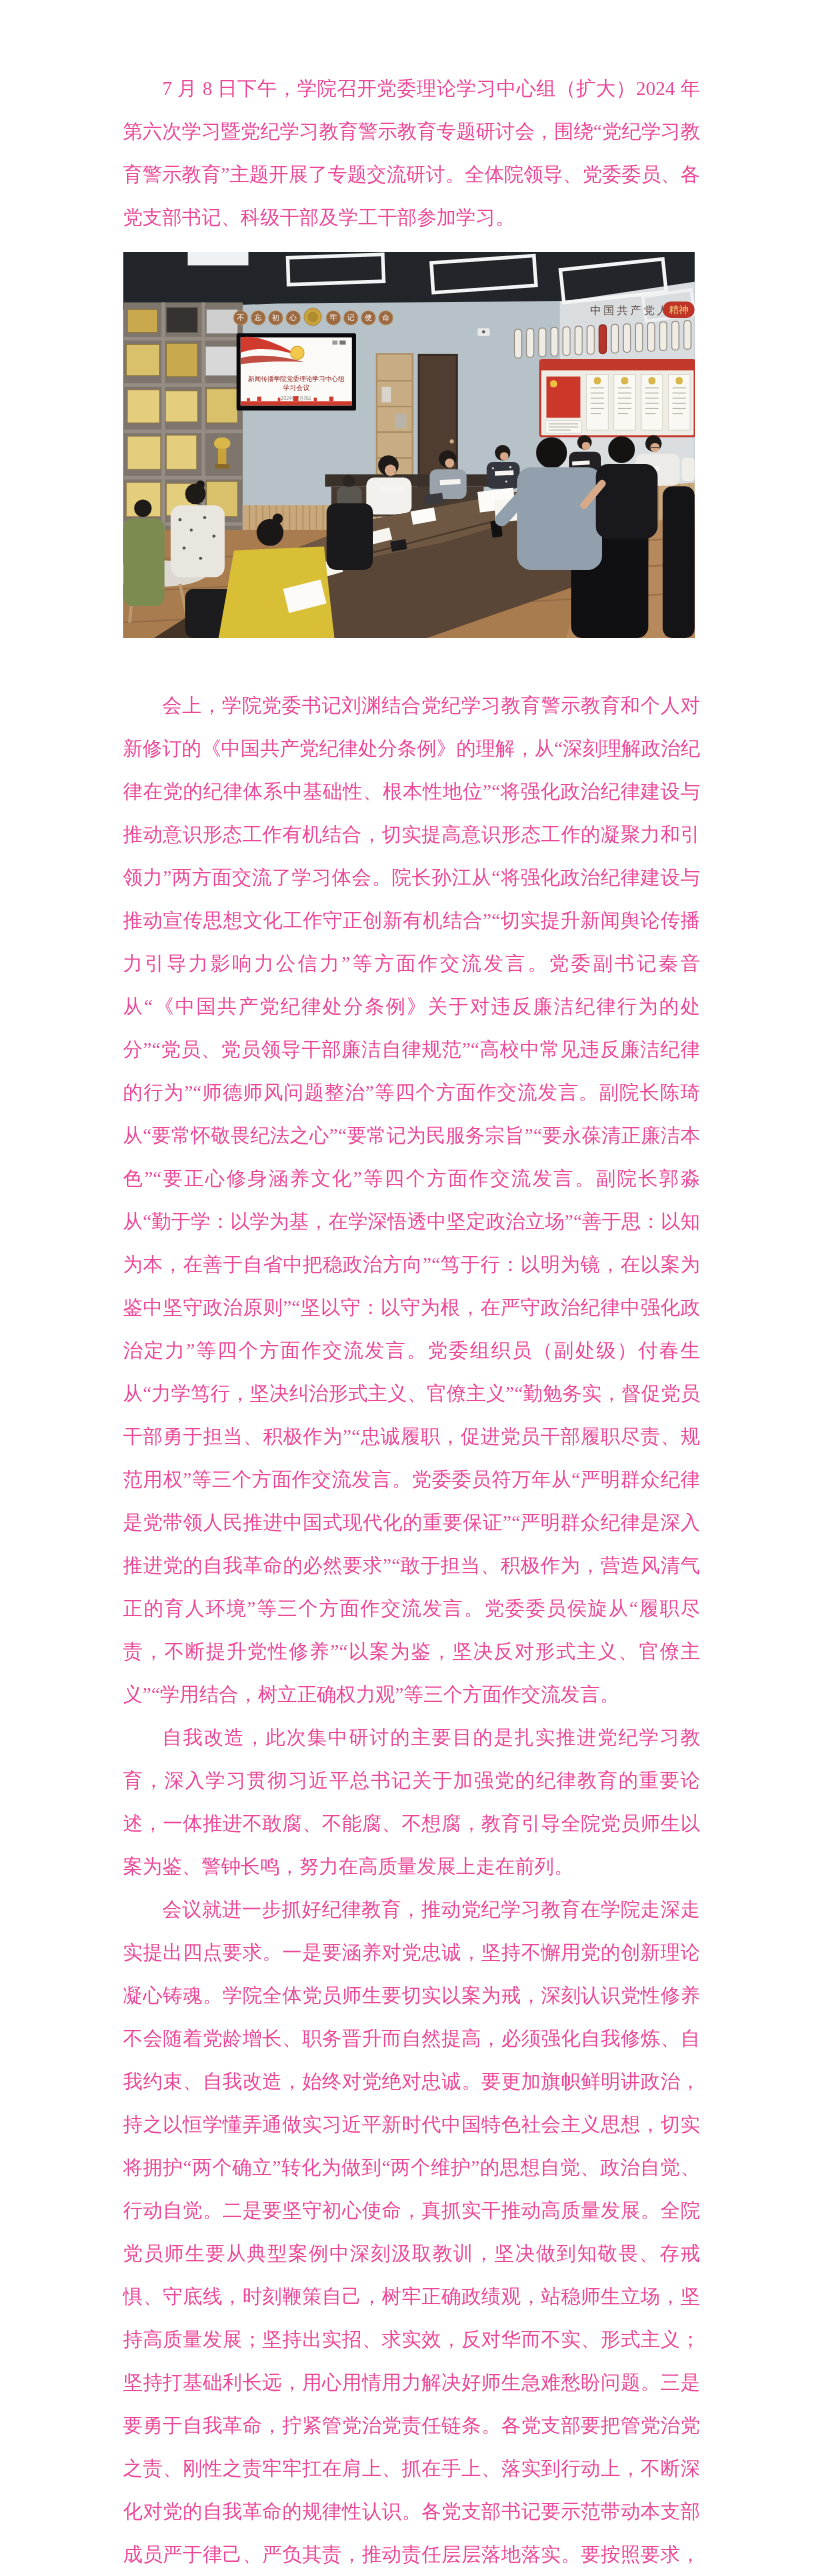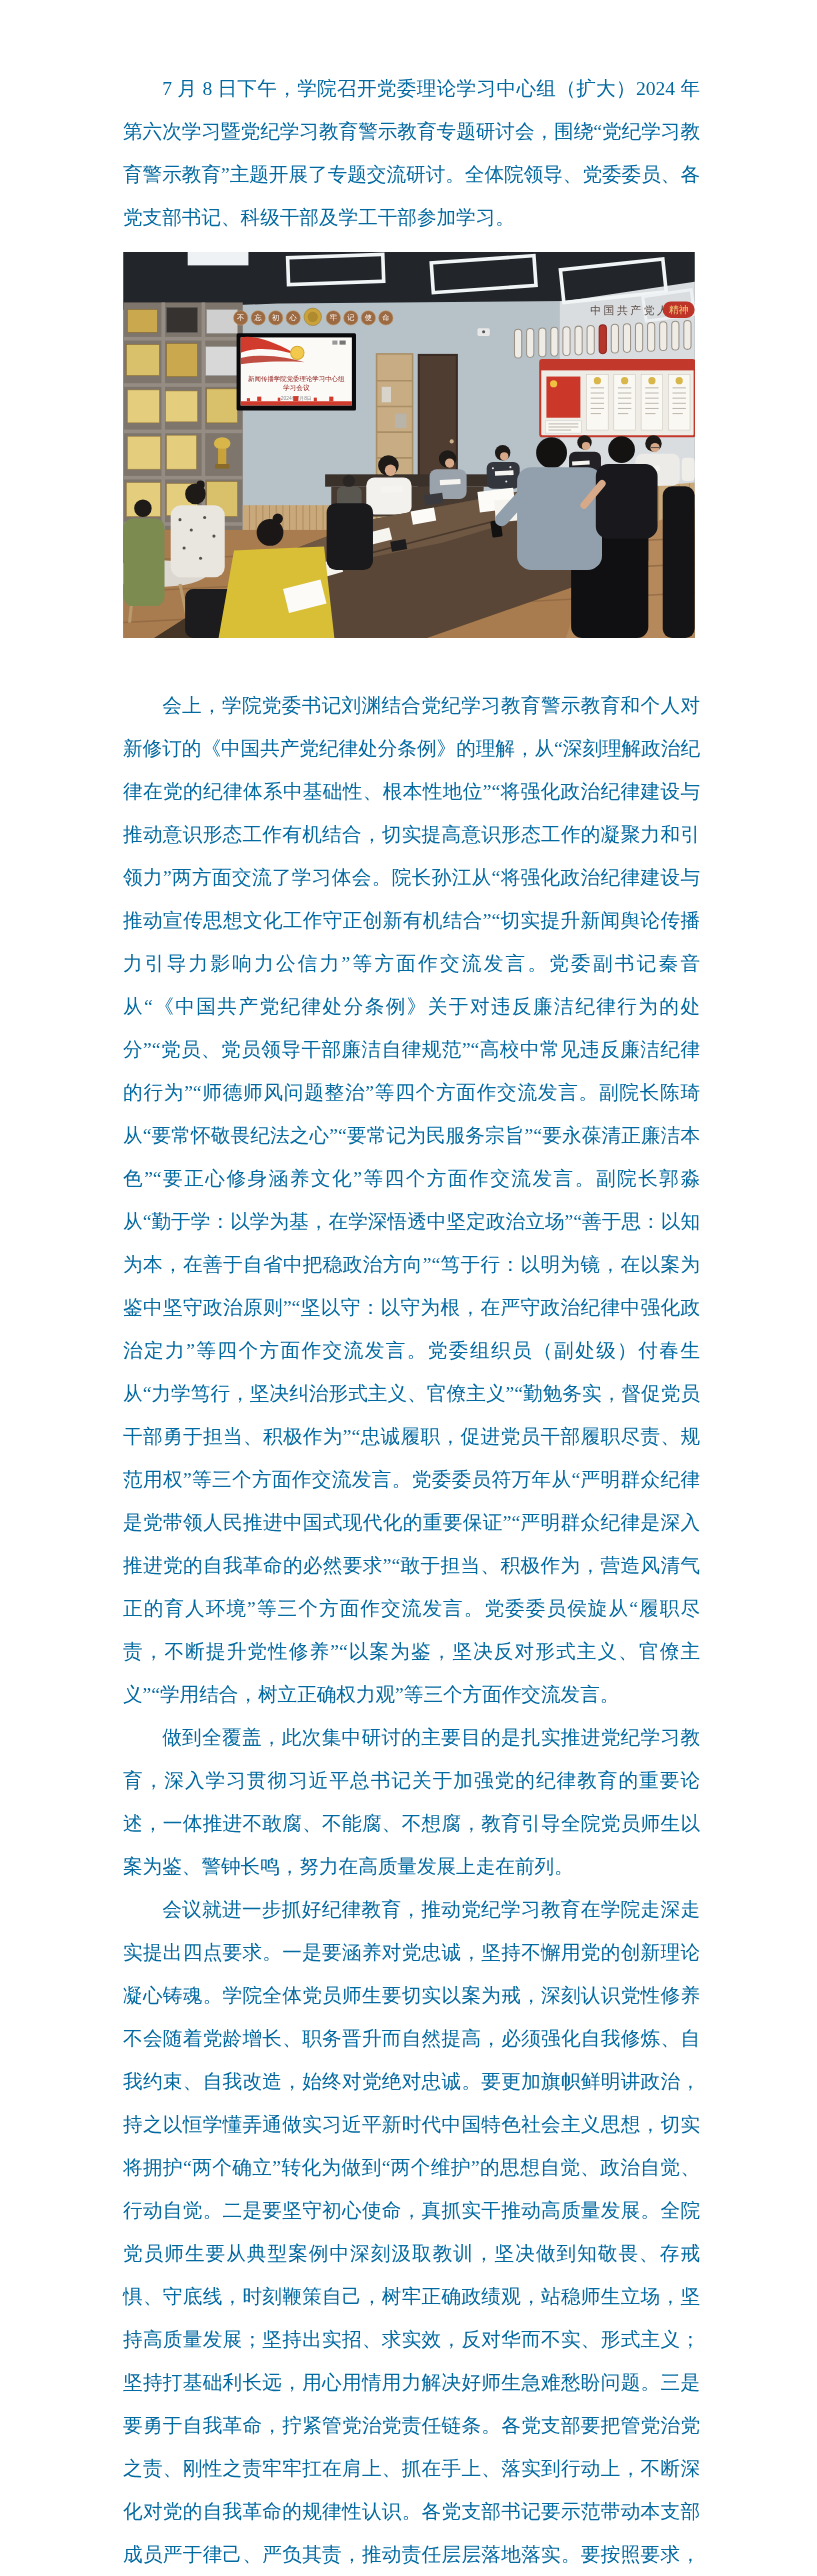--- a/index.html
+++ b/index.html
@@ -12,21 +12,21 @@
     font-family:"Liberation Serif","DejaVu Serif",serif;
   }
   .content {
     box-sizing:border-box;
     padding:67px 118px 0 123px;
   }
   p.para {
     margin:0;
     font-size:19.6px;
     line-height:43px;
-    color:#0369a1;
+    color:#ec4899;
     text-align:justify;
     text-justify:inter-ideograph;
     text-indent:2em;
     word-break:break-all;
     letter-spacing:0;
   }
   figure.photo-wrap {
     margin:13px 0 46px 0;
     width:572px;
     height:386px;
@@ -300,18 +300,18 @@
           <rect x="765" y="418" width="165" height="200" rx="28" fill="#91a0ac"></rect>
           <path d="M780,470 L735,520" stroke="#91a0ac" stroke-width="26" stroke-linecap="round"></path>
           <circle cx="968" cy="384" r="26" fill="#151311"></circle>
           <rect x="918" y="412" width="120" height="145" rx="24" fill="#19191d"></rect>
           <path d="M930,450 L895,492" stroke="#d8a988" stroke-width="14" stroke-linecap="round"></path>
         </g>
       </svg>
     </figure>
 
     <p class="para">会上，学院党委书记刘渊结合党纪学习教育警示教育和个人对新修订的《中国共产党纪律处分条例》的理解，从“深刻理解政治纪律在党的纪律体系中基础性、根本性地位”“将强化政治纪律建设与推动意识形态工作有机结合，切实提高意识形态工作的凝聚力和引领力”两方面交流了学习体会。院长孙江从“将强化政治纪律建设与推动宣传思想文化工作守正创新有机结合”“切实提升新闻舆论传播力引导力影响力公信力”等方面作交流发言。党委副书记秦音从“《中国共产党纪律处分条例》关于对违反廉洁纪律行为的处分”“党员、党员领导干部廉洁自律规范”“高校中常见违反廉洁纪律的行为”“师德师风问题整治”等四个方面作交流发言。副院长陈琦从“要常怀敬畏纪法之心”“要常记为民服务宗旨”“要永葆清正廉洁本色”“要正心修身涵养文化”等四个方面作交流发言。副院长郭淼从“勤于学：以学为基，在学深悟透中坚定政治立场”“善于思：以知为本，在善于自省中把稳政治方向”“笃于行：以明为镜，在以案为鉴中坚守政治原则”“坚以守：以守为根，在严守政治纪律中强化政治定力”等四个方面作交流发言。党委组织员（副处级）付春生从“力学笃行，坚决纠治形式主义、官僚主义”“勤勉务实，督促党员干部勇于担当、积极作为”“忠诚履职，促进党员干部履职尽责、规范用权”等三个方面作交流发言。党委委员符万年从“严明群众纪律是党带领人民推进中国式现代化的重要保证”“严明群众纪律是深入推进党的自我革命的必然要求”“敢于担当、积极作为，营造风清气正的育人环境”等三个方面作交流发言。党委委员侯旋从“履职尽责，不断提升党性修养”“以案为鉴，坚决反对形式主义、官僚主义”“学用结合，树立正确权力观”等三个方面作交流发言。</p>
-    <p class="para">做到全覆盖，此次集中研讨的主要目的是扎实推进党纪学习教育，深入学习贯彻习近平总书记关于加强党的纪律教育的重要论述，一体推进不敢腐、不能腐、不想腐，教育引导全院党员师生以案为鉴、警钟长鸣，努力在高质量发展上走在前列。</p>
+    <p class="para">自我改造，此次集中研讨的主要目的是扎实推进党纪学习教育，深入学习贯彻习近平总书记关于加强党的纪律教育的重要论述，一体推进不敢腐、不能腐、不想腐，教育引导全院党员师生以案为鉴、警钟长鸣，努力在高质量发展上走在前列。</p>
     <p class="para">会议就进一步抓好纪律教育，推动党纪学习教育在学院走深走实提出四点要求。一是要涵养对党忠诚，坚持不懈用党的创新理论凝心铸魂。学院全体党员师生要切实以案为戒，深刻认识党性修养不会随着党龄增长、职务晋升而自然提高，必须强化自我修炼、自我约束、自我改造，始终对党绝对忠诚。要更加旗帜鲜明讲政治，持之以恒学懂弄通做实习近平新时代中国特色社会主义思想，切实将拥护“两个确立”转化为做到“两个维护”的思想自觉、政治自觉、行动自觉。二是要坚守初心使命，真抓实干推动高质量发展。全院党员师生要从典型案例中深刻汲取教训，坚决做到知敬畏、存戒惧、守底线，时刻鞭策自己，树牢正确政绩观，站稳师生立场，坚持高质量发展；坚持出实招、求实效，反对华而不实、形式主义；坚持打基础利长远，用心用情用力解决好师生急难愁盼问题。三是要勇于自我革命，拧紧管党治党责任链条。各党支部要把管党治党之责、刚性之责牢牢扛在肩上、抓在手上、落实到行动上，不断深化对党的自我革命的规律性认识。各党支部书记要示范带动本支部成员严于律己、严负其责，推动责任层层落地落实。要按照要求，在暑期灵活运用主题党日、线上组织新发展党员学习党内法规、开展“扣好人生第一粒扣子”毕业生党员离校党纪教育等多种形式扎实开展好党纪学习教育，做到全覆盖。四要把党纪学习教育与群众身边不正之风和腐败问题集中整治、深化干部作风能力提升年活动等学校年度重点工作统筹结合，一体推进，以各项工作取得的成绩检验党纪学习教育成效。五要把党纪学习教育与师德师风建设紧密结合，引导全体党员、教师，守好师德师风的底线和红线，坚守为党育人、为国育才的从教初心，常怀敬畏之心，遵纪守法，在教书育人的实际工作中，要真正树立好榜样，发挥好作用。</p>
 
   </div>
 </div>
 
 
 </body></html>

